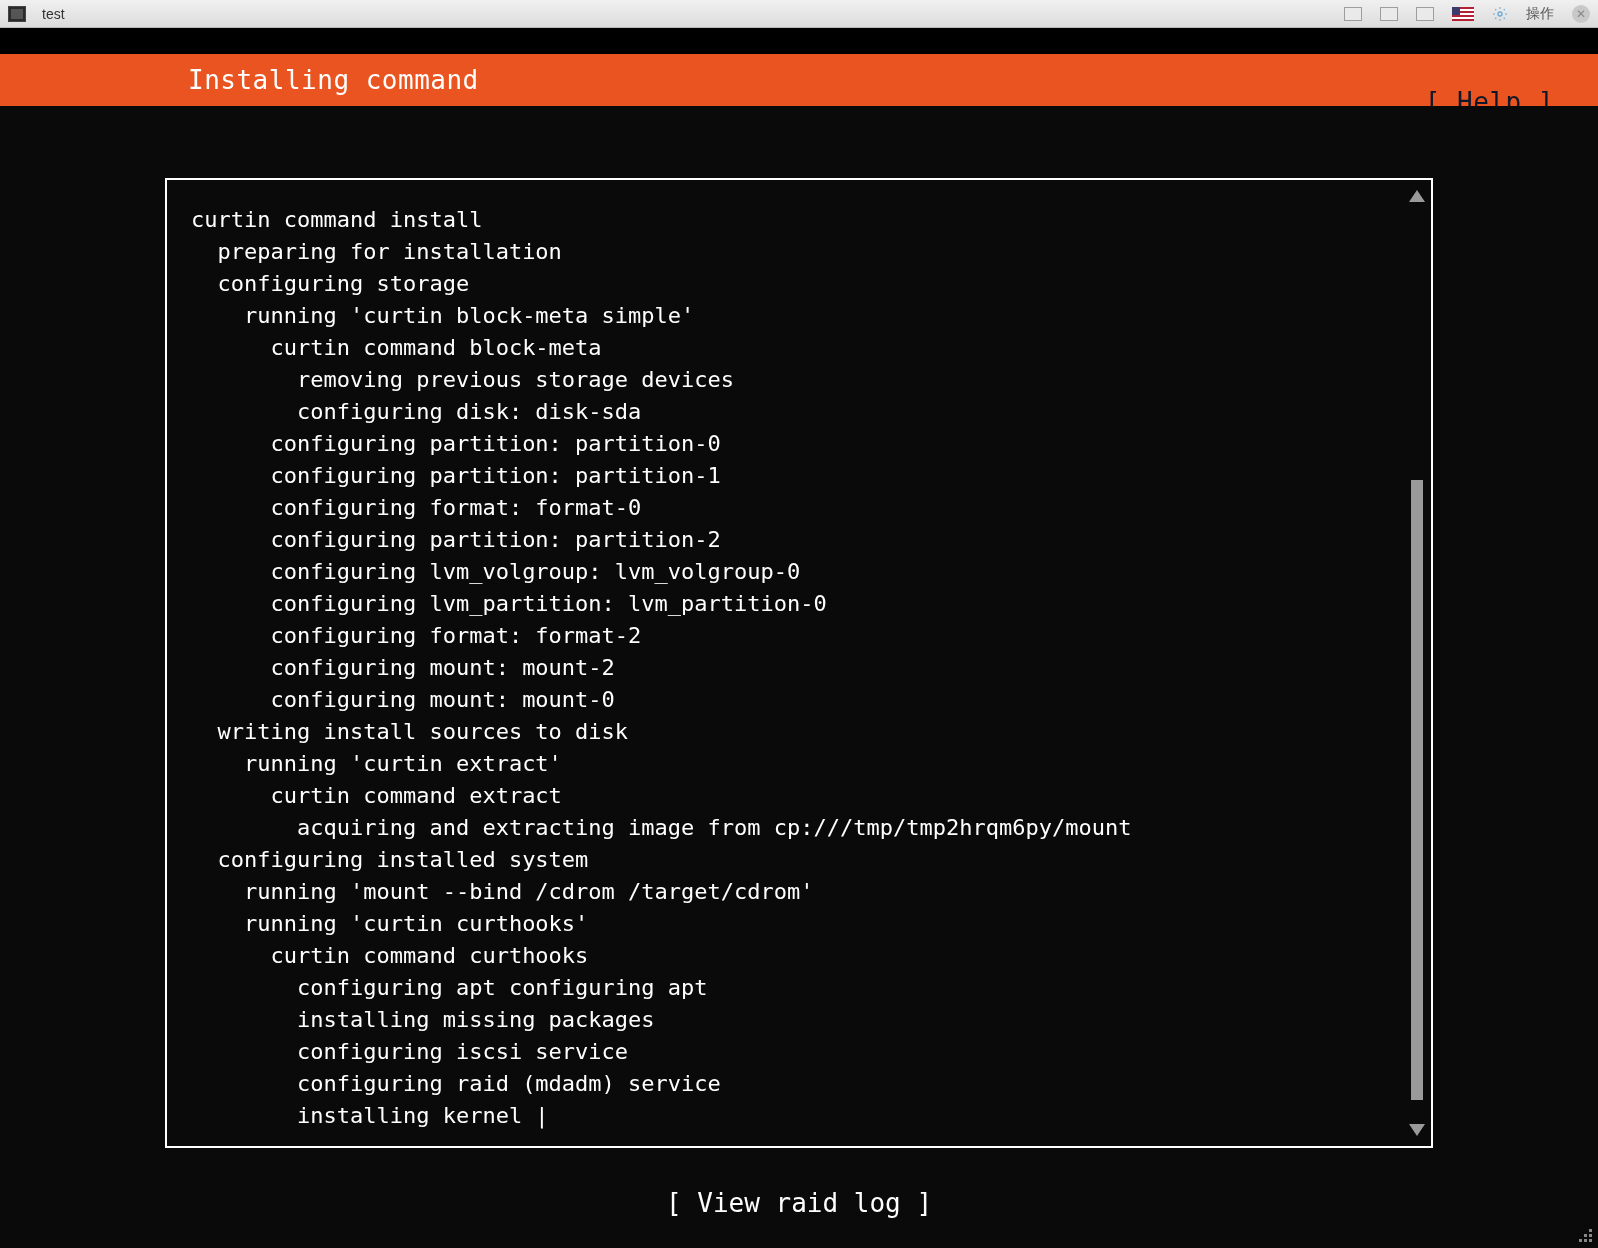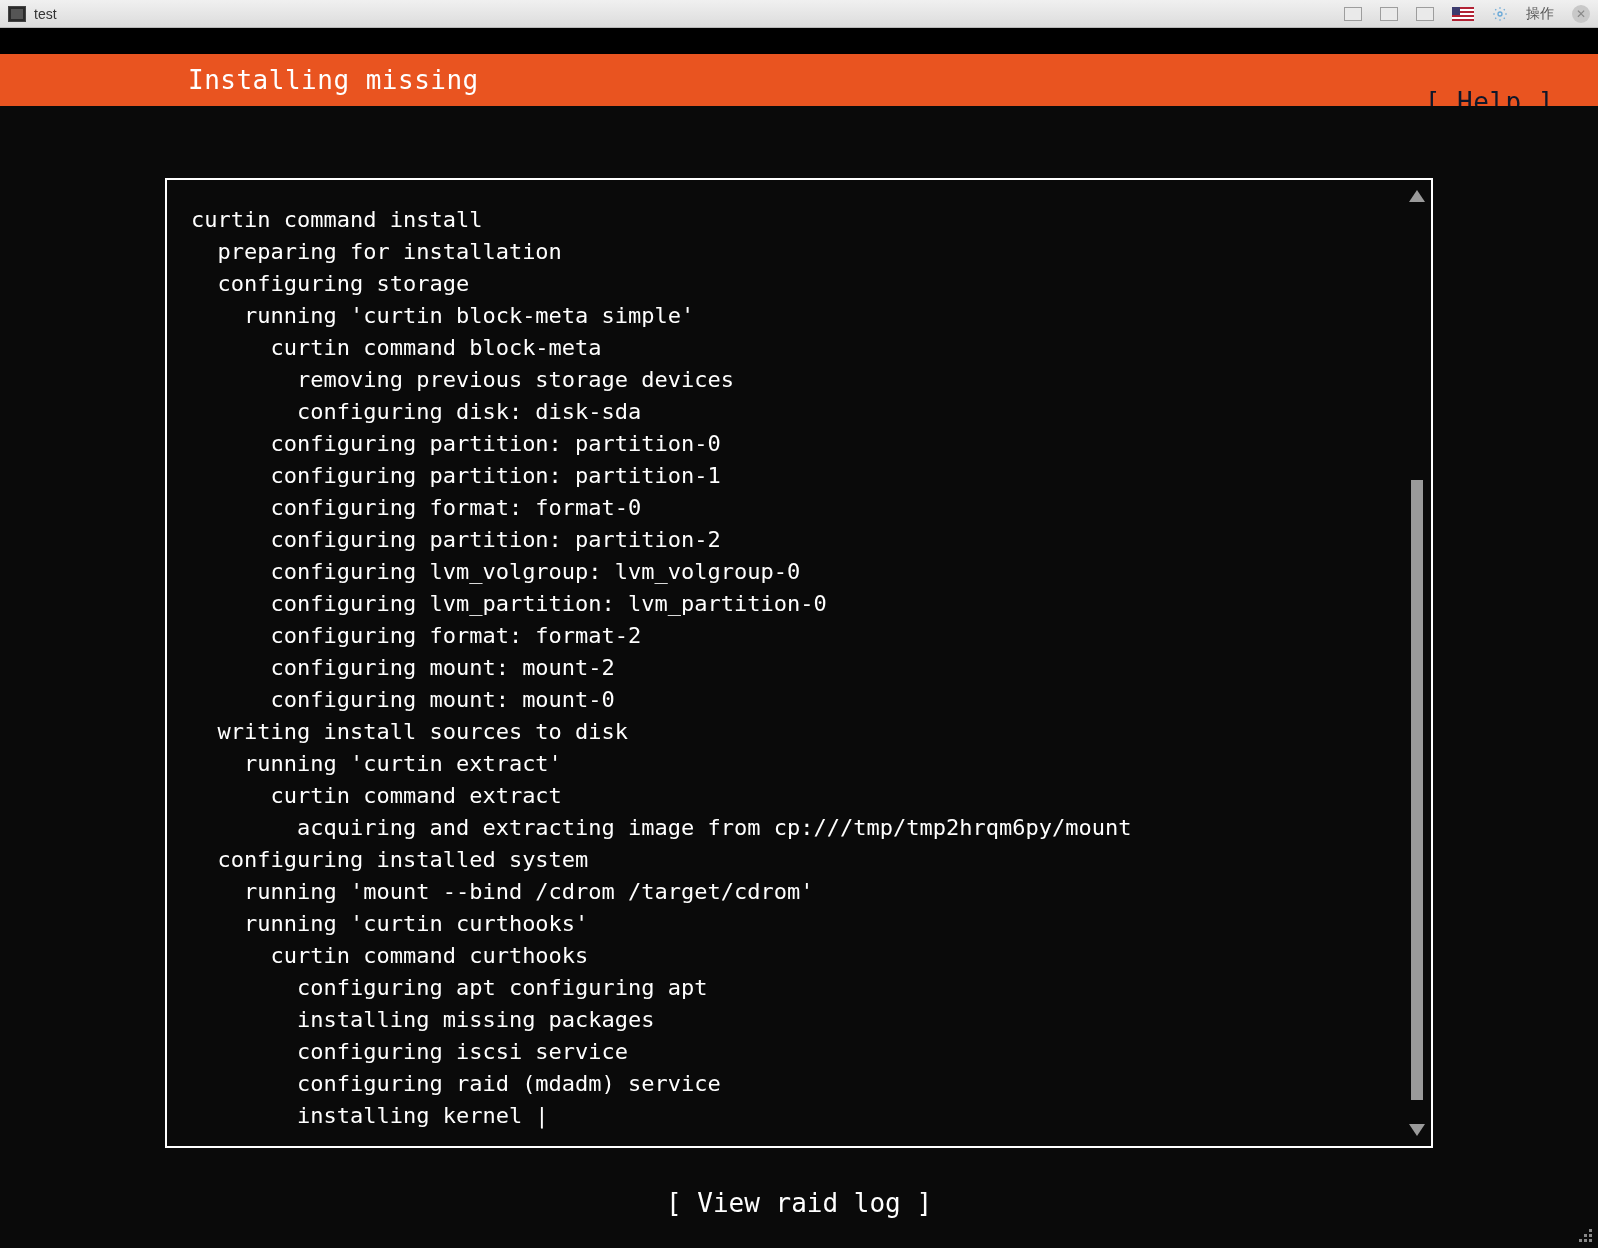--- a/index.html
+++ b/index.html
@@ -18,21 +18,21 @@
       background: linear-gradient(to bottom, #f0f0f0, #dcdcdc);
       border-bottom: 1px solid #b8b8b8;
       display: flex;
       align-items: center;
       padding: 0 8px;
       font-family: -apple-system, "Helvetica Neue", Arial, sans-serif;
       font-size: 14px;
       color: #333;
       justify-content: space-between;
     }
-    .title-left { display: flex; align-items: center; gap: 8px; }
+    .title-left { display: flex; align-items: center; gap: 16px; }
     .app-icon {
       width: 18px; height: 16px;
       background: #2b2b2b;
       border: 1px solid #444;
       position: relative;
       display: inline-block;
     }
     .app-icon::after{
       content:"";
       position:absolute;
@@ -207,21 +207,21 @@
     <span class="close-circle">✕</span>
   </div>
 </div>
 
 <div class="vm-wrap">
   <div class="vm-screen">
 
     <div class="top-black"></div>
 
     <div class="orange-header">
-      <span>Installing missing</span>
+      <span>Installing command</span>
       <span class="help-link">[ Help ]</span>
     </div>
 
     <div class="console-area">
       <div class="log-box">
         <div class="log-content" id="log-content"><div class="log-line">curtin command install</div><div class="log-line">  preparing for installation</div><div class="log-line">  configuring storage</div><div class="log-line">    running 'curtin block-meta simple'</div><div class="log-line">      curtin command block-meta</div><div class="log-line">        removing previous storage devices</div><div class="log-line">        configuring disk: disk-sda</div><div class="log-line">      configuring partition: partition-0</div><div class="log-line">      configuring partition: partition-1</div><div class="log-line">      configuring format: format-0</div><div class="log-line">      configuring partition: partition-2</div><div class="log-line">      configuring lvm_volgroup: lvm_volgroup-0</div><div class="log-line">      configuring lvm_partition: lvm_partition-0</div><div class="log-line">      configuring format: format-2</div><div class="log-line">      configuring mount: mount-2</div><div class="log-line">      configuring mount: mount-0</div><div class="log-line">  writing install sources to disk</div><div class="log-line">    running 'curtin extract'</div><div class="log-line">      curtin command extract</div><div class="log-line">        acquiring and extracting image from cp:///tmp/tmp2hrqm6py/mount</div><div class="log-line">  configuring installed system</div><div class="log-line">    running 'mount --bind /cdrom /target/cdrom'</div><div class="log-line">    running 'curtin curthooks'</div><div class="log-line">      curtin command curthooks</div><div class="log-line">        configuring apt configuring apt</div><div class="log-line">        installing missing packages</div><div class="log-line">        configuring iscsi service</div><div class="log-line">        configuring raid (mdadm) service</div><div class="log-line">        installing kernel |</div></div>
         <div class="scrollbar-track">
           <div class="scroll-arrow up"></div>
           <div class="scroll-thumb"></div>
           <div class="scroll-arrow down"></div>

